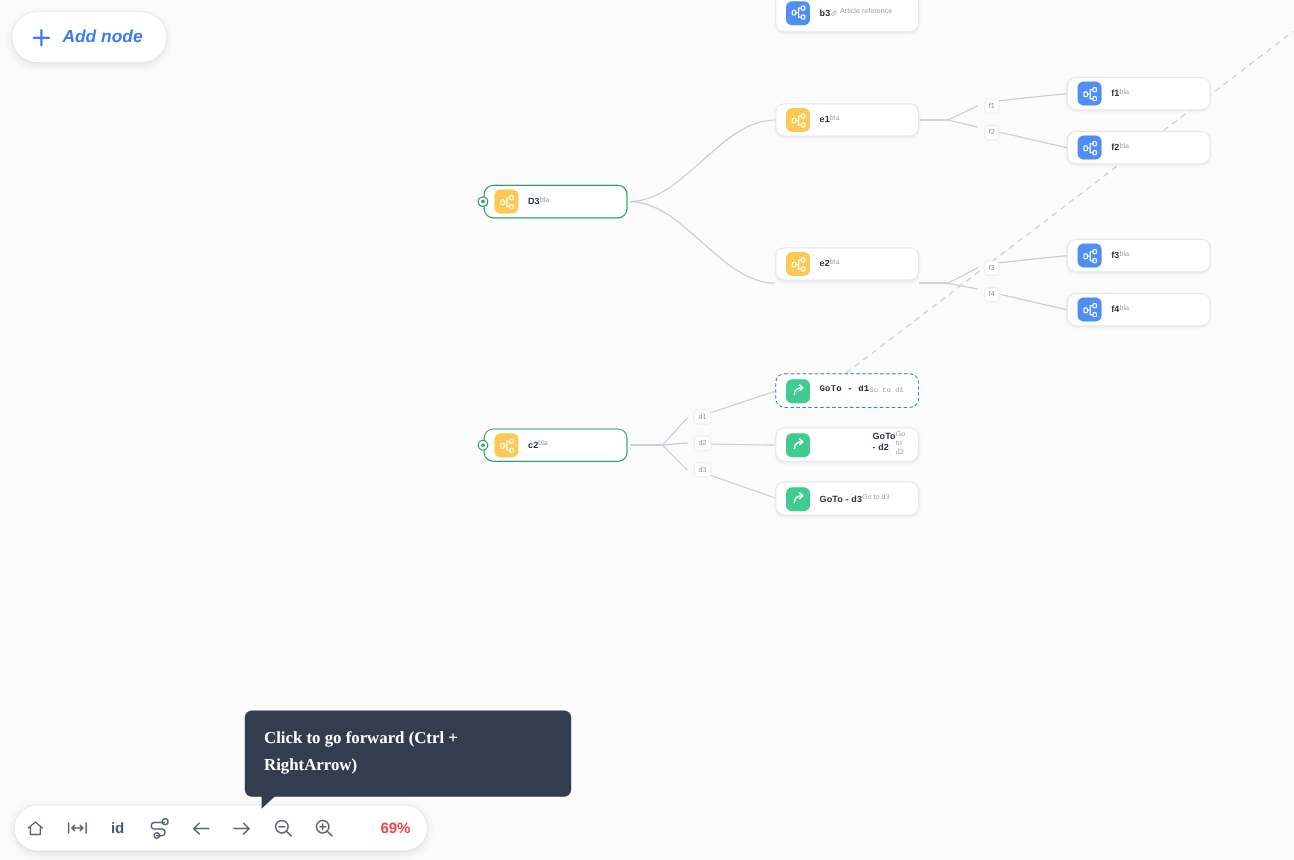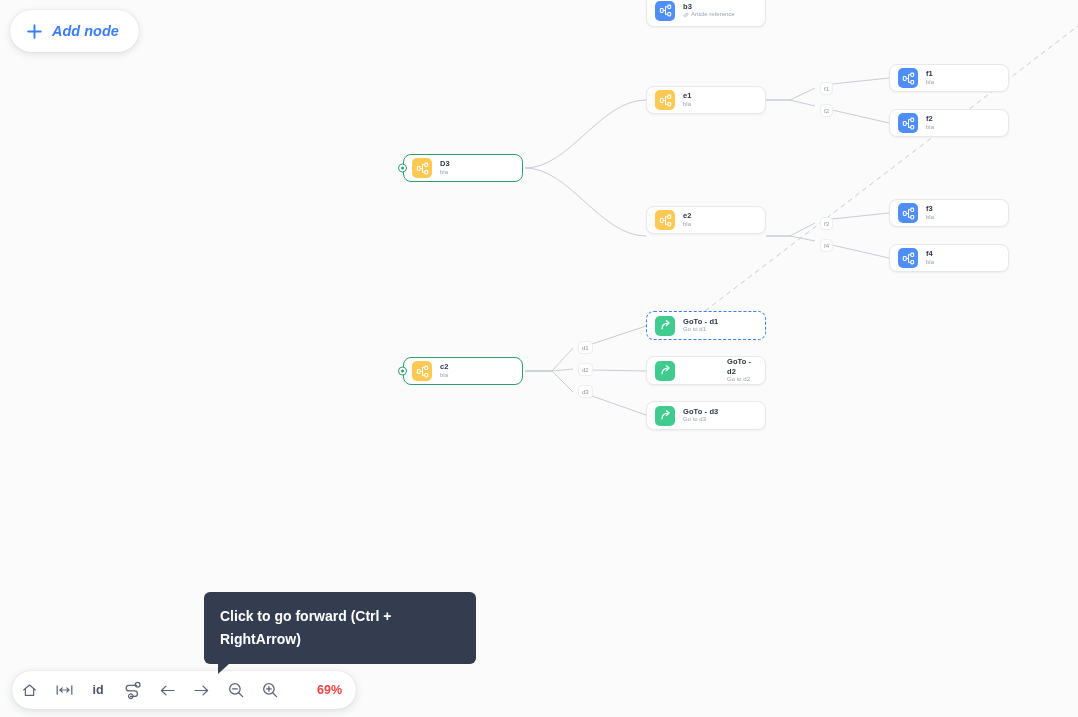--- a/index.html
+++ b/index.html
@@ -51,32 +51,33 @@
     padding: 6px 8px;
     z-index: 20;
   }
   .node.green {
     border: 1.6px solid #2e9f6b;
     box-shadow: none;
   }
   .node.selected {
     border: 1.6px dashed #3b7df5;
     box-shadow: none;
+    font-family: Liberation Mono, monospace;
   }
   .node-icon {
     width: 20px; height: 20px;
     border-radius: 5px;
     display: flex; align-items: center; justify-content: center;
     flex: 0 0 auto;
     margin-right: 8px;
   }
   .ic-yellow { background: #fdc954; }
   .ic-blue   { background: #4f8ef7; }
   .ic-green  { background: #3fcc8e; }
-  .node-txt { display: flex; flex-direction: column; justify-content: flex-start; overflow: hidden; }
+  .node-txt { display: flex; flex-direction: row; justify-content: flex-start; overflow: hidden; }
   .node-title {
     font-size: 7.5px; font-weight: bold; color: #2b3445;
     line-height: 1.25; letter-spacing: .1px;
   }
   .node-sub {
     font-size: 6px; color: #9aa2b1; line-height: 1.3;
     display: flex; align-items: center; gap: 2px;
   }
   .node-sub svg { display:block; }
 
@@ -111,20 +112,21 @@
     position: absolute;
     left: 204px; top: 592px;
     width: 272px;
     background: #333d4f;
     color: #ffffff;
     border-radius: 6px;
     padding: 13px 16px 14px 16px;
     font-size: 14px; font-weight: bold;
     line-height: 1.62;
     z-index: 60;
+    font-family: Liberation Serif, serif;
   }
   .tooltip::after {
     content: "";
     position: absolute; left: 14px; bottom: -10px;
     border-left: 0 solid transparent;
     border-right: 12px solid transparent;
     border-top: 11px solid #333d4f;
   }
 
   

